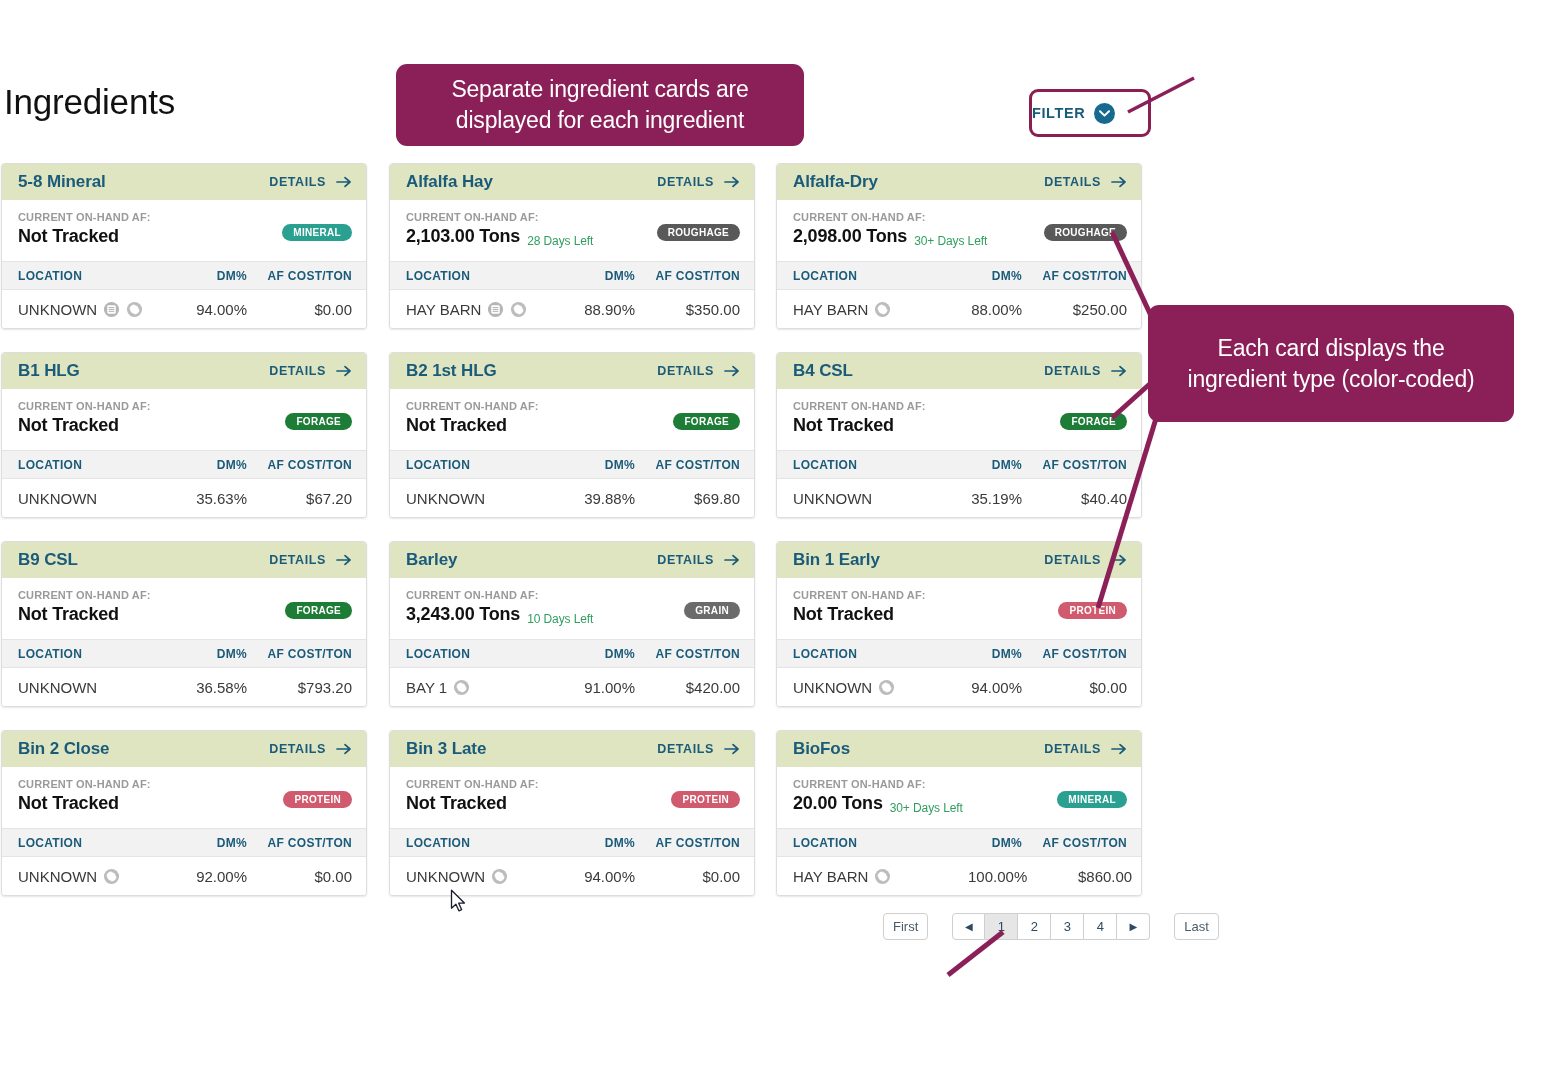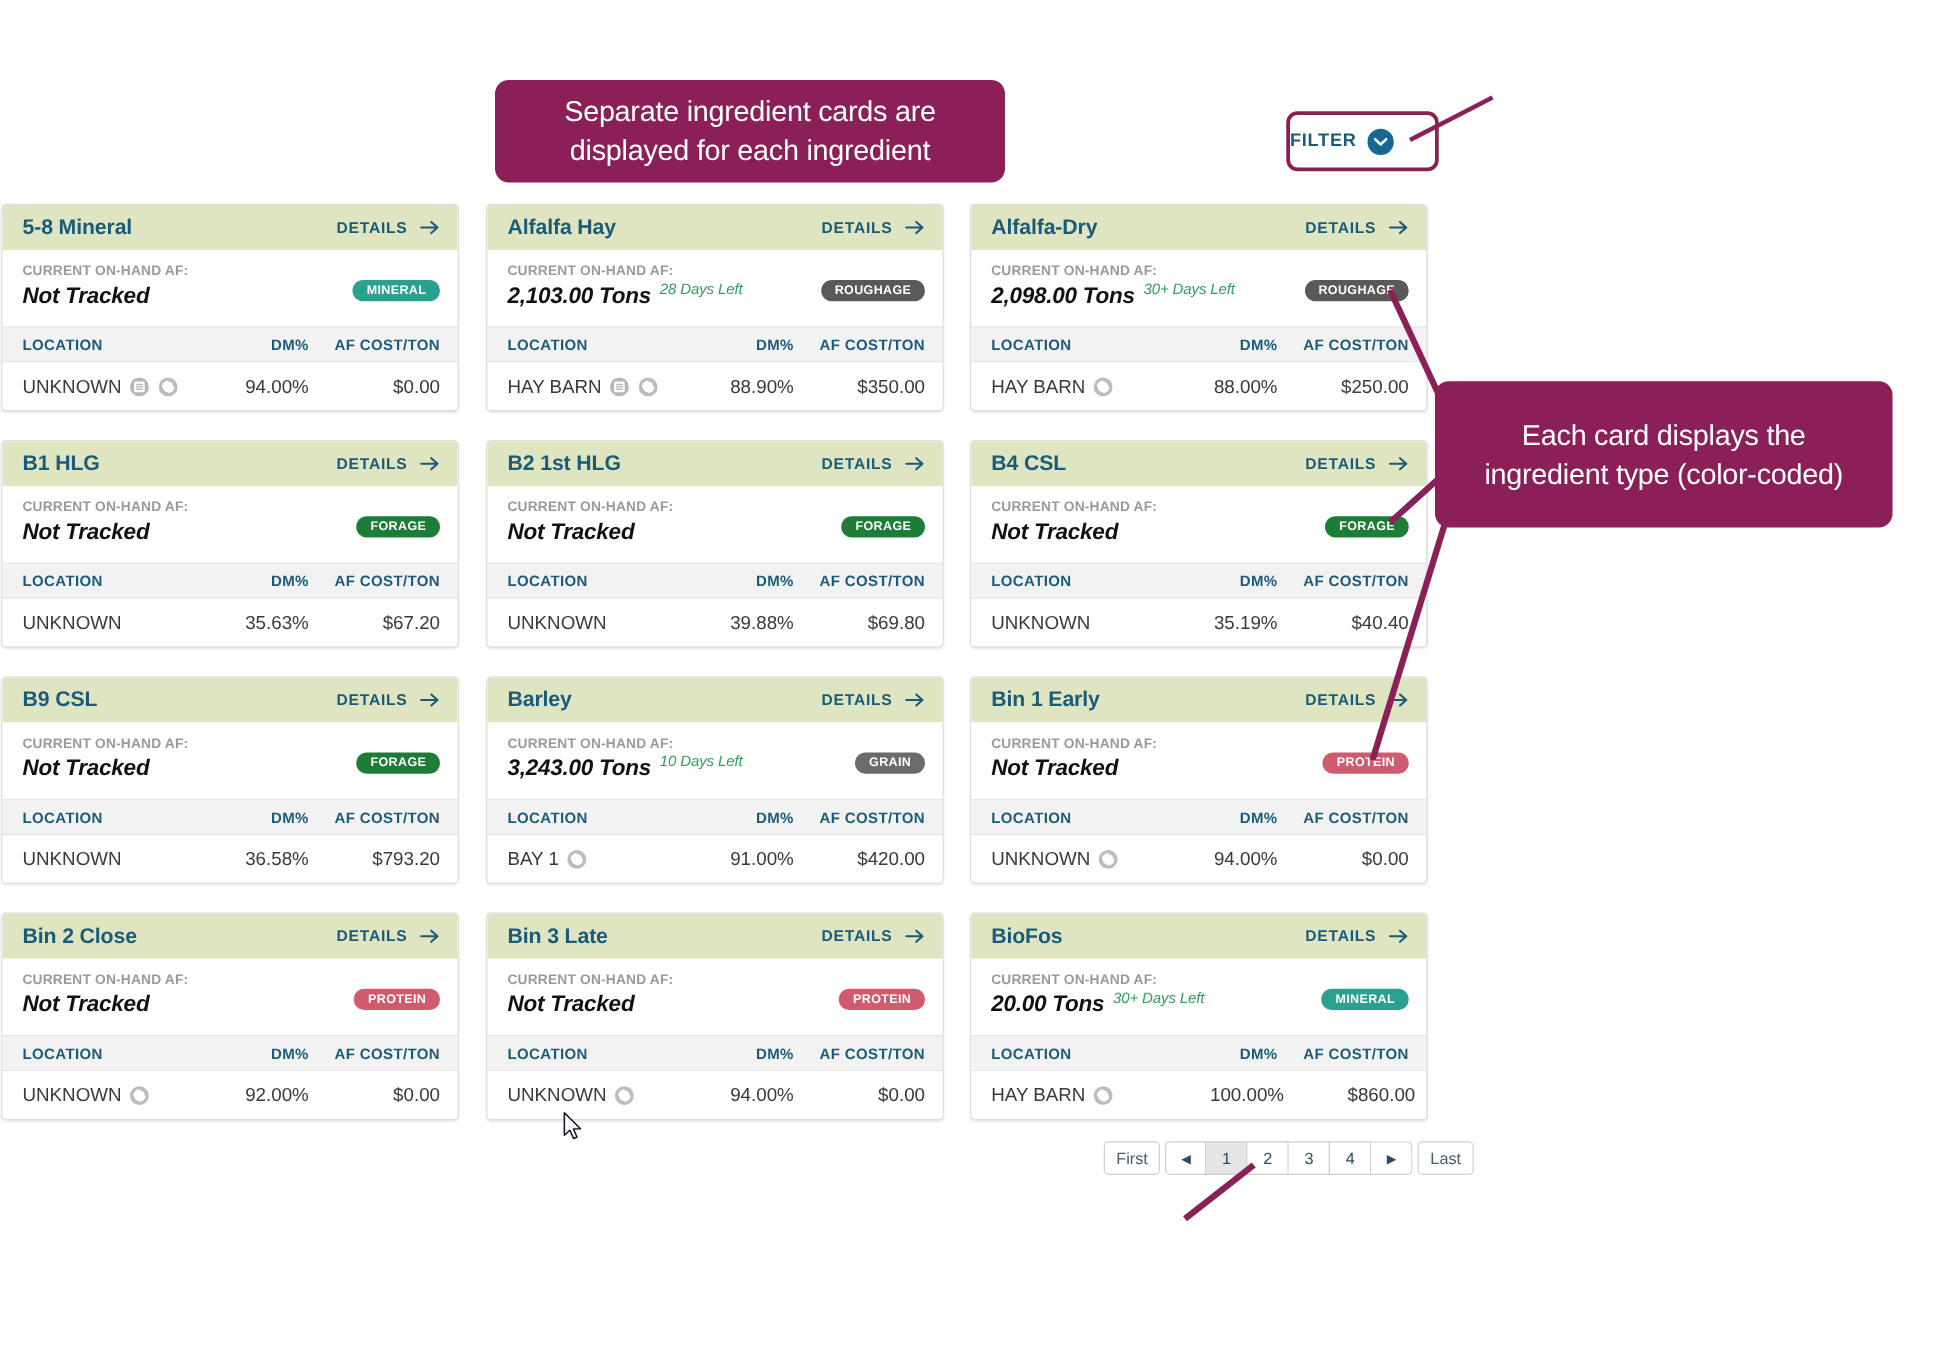--- a/index.html
+++ b/index.html
@@ -92,21 +92,21 @@
     height: 61px;
     background: #ffffff;
     padding: 10px 14px 0 16px;
     display: flex; justify-content: space-between; align-items: flex-start;
     position: relative;
   }
   .onhand-label {
     font-size: 11px; font-weight: 700; color: #9a9a9a;
     letter-spacing: 0.15px; line-height: 14px;
   }
-  .onhand-row { display: flex; align-items: flex-start; gap: 7px; font-style: italic; }
+  .onhand-row { display: flex; align-items: flex-end; gap: 7px; }
   .onhand-value {
     font-size: 18px; font-weight: 700; color: #111111;
     letter-spacing: -0.2px; line-height: 24px;
   }
   .days-left {
     font-size: 12px; font-weight: 400; color: #2f9e5e;
     letter-spacing: -0.1px;
   }
 
   .type-badge {
@@ -149,21 +149,21 @@
     font-size: 15px; font-weight: 400; color: #3a3a3a;
   }
   .tbl-row .loc-name { font-size: 15px; color: #3a3a3a; }
 
   .row-ico { width: 17px; height: 17px; display: inline-block; flex: none; }
 
   
   .pager {
     position: absolute;
     left: 871px; top: 913px;
-    display: flex; align-items: center; gap: 4px; padding-left: 12px;
+    display: flex; align-items: center; gap: 24px; padding-left: 12px;
   }
   .pg-btn {
     height: 27px; min-width: 31px;
     border: 1px solid #cfcfcf;
     border-radius: 4px;
     background: #ffffff;
     display: flex; align-items: center; justify-content: center;
     font-size: 13px; color: #4a5c6a;
     padding: 0 9px;
     cursor: pointer;
@@ -209,20 +209,21 @@
 
   .lines { position: absolute; left:0; top:0; width:1565px; height:1080px; z-index: 4; pointer-events:none; }
 
   .cursor { position: absolute; left: 450px; top: 889px; z-index: 9; }
 </style>
 </head>
 <body>
 
 <div id="root">
 
+  <h1 class="page-title">Ingredients</h1>
 
   <div class="filter-btn">
     <span class="lbl">FILTER</span>
     <span class="chev">
       <svg width="11" height="7" viewBox="0 0 11 7">
           <path d="M1 1.3 L5.5 5.6 L10 1.3" stroke="#ffffff" stroke-width="2" fill="none" stroke-linecap="round" stroke-linejoin="round"></path>
         </svg>
     </span>
   </div>
 

